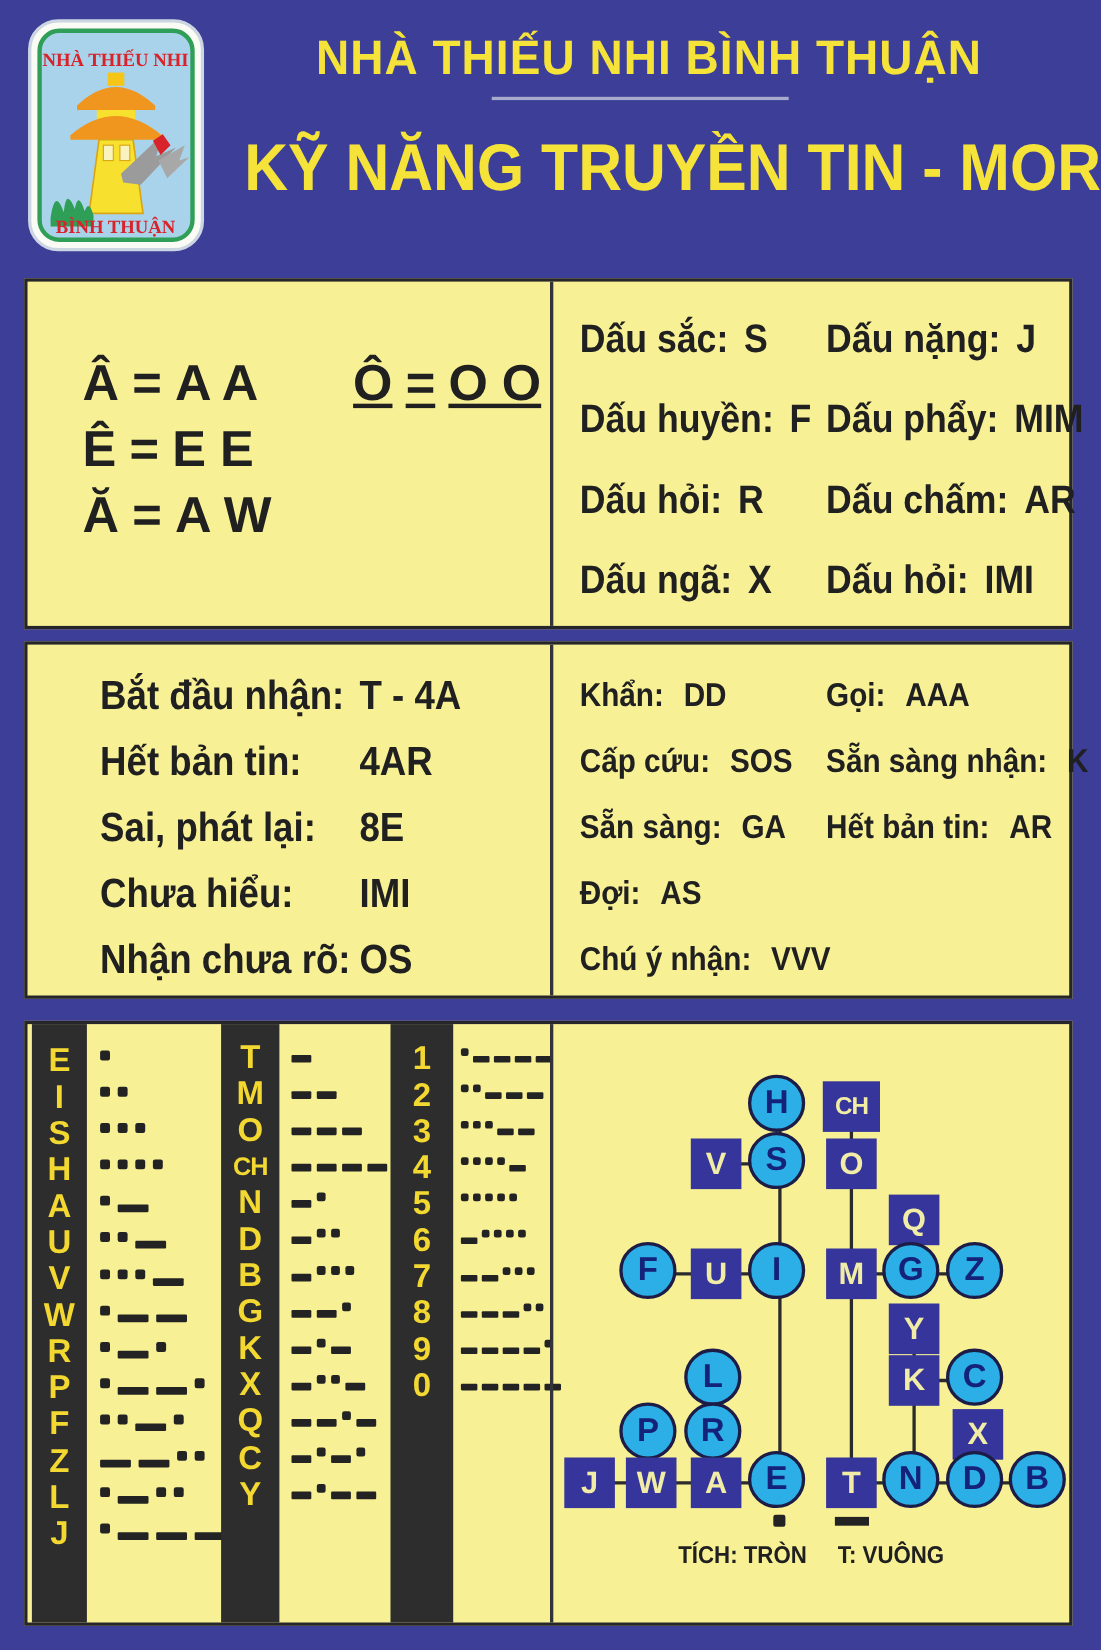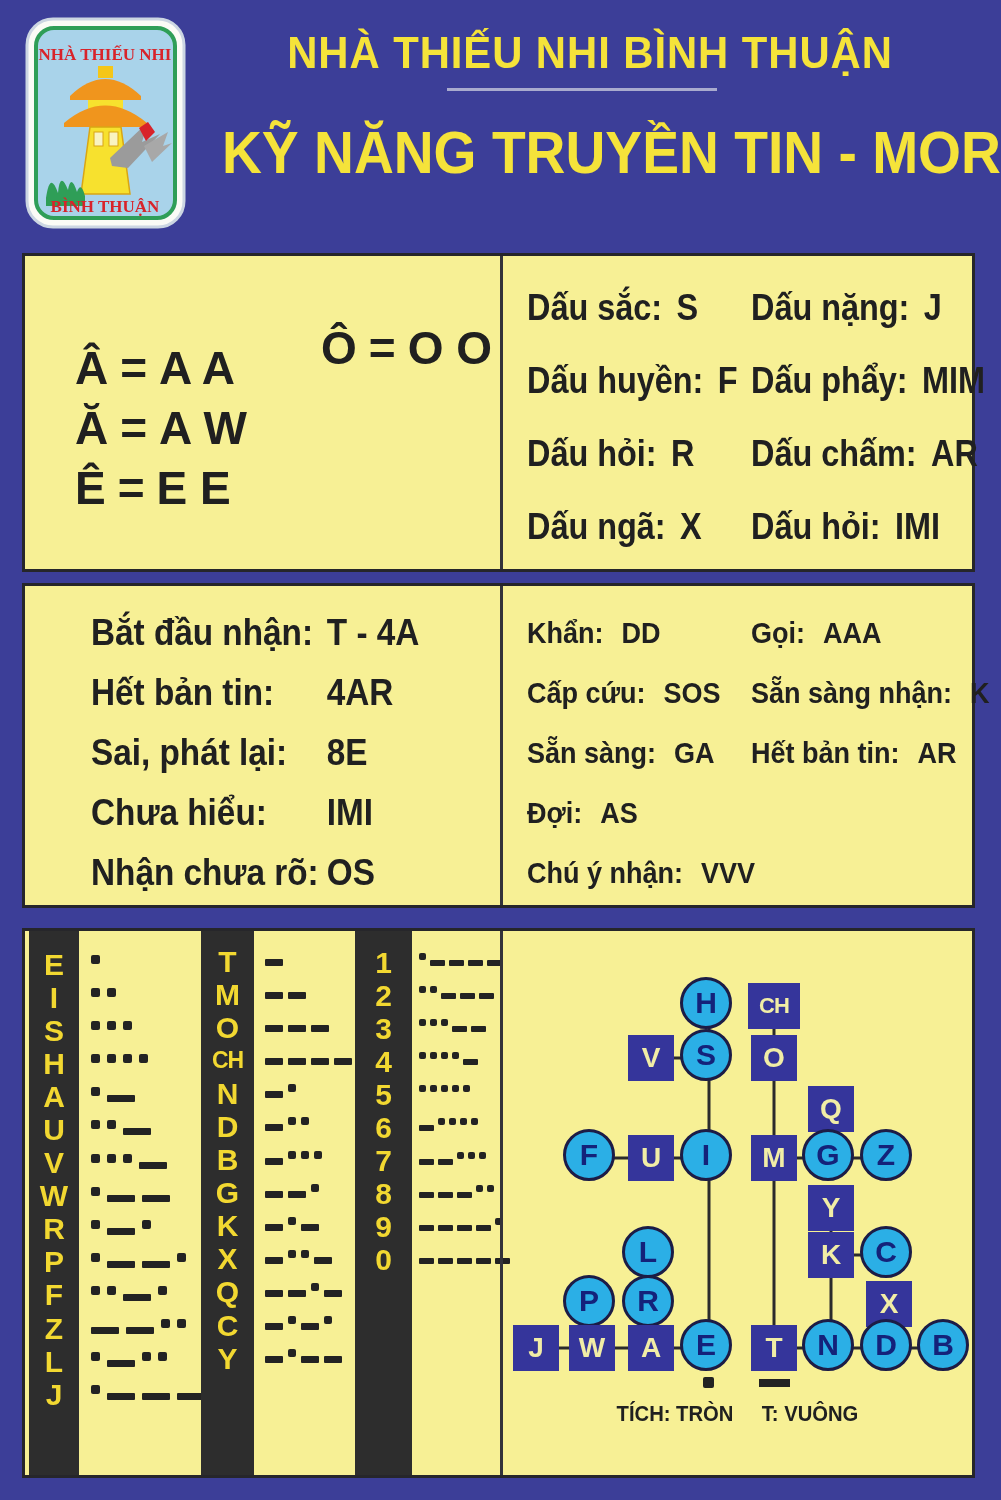--- a/index.html
+++ b/index.html
@@ -28,22 +28,22 @@
 
   
   .panel { position:absolute; left:22px; width:953px; background:var(--panel_yellow,#f7f095); border:3px solid #26262a; }
   .panel1 { top:253px; height:319px; }
   .panel2 { top:583px; height:325px; }
   .panel3 { top:928px; height:550px; }
   .vdivider { position:absolute; top:0; bottom:0; left:475px; width:3px; background:#33333a; }
 
   
   .vowel-col { position:absolute; top:62px; font-size:46px; font-weight:bold; line-height:60px; white-space:nowrap; }
-  .vowel-col.a { left:50px;margin-top:20px; }
-  .vowel-col.b { left:296px; }
+  .vowel-col.a { left:50px; }
+  .vowel-col.b { left:296px;text-decoration:underline; }
   .eq-sep { margin:0 12px; }
   .tone-col { position:absolute; top:15px; font-size:36px; font-weight:bold; line-height:73px;
               transform:scaleX(.9); transform-origin:0 0; white-space:nowrap; }
   .tone-col.a { left:502px; }
   .tone-col.b { left:726px; }
   .tone-row .val { margin-left:16px; }
 
   
   .proc-col { position:absolute; top:17px; font-weight:bold; line-height:60px;
               transform:scaleX(.9); transform-origin:0 0; white-space:nowrap; }
@@ -120,22 +120,22 @@
     <path d="M22 182 q4 -28 12 -5 q2 -23 10 -3 q3 -17 9 2 q4 -11 8 4 l0 10 -39 0 Z" fill="#2f9e57"></path>
     <text x="81" y="196" text-anchor="middle" font-size="17" font-weight="bold" fill="#d8232a" font-family="Liberation Serif, DejaVu Serif, serif">BÌNH THUẬN</text>
   </svg>
   <div class="hdr-org">NHÀ THIẾU NHI BÌNH THUẬN</div>
   <div class="hdr-divider"></div>
   <div class="hdr-title">KỸ NĂNG TRUYỀN TIN - MORSE</div>
 
   <section class="panel panel1">
     <div class="vowel-col a" id="vowel-col-a">
         <div class="eq-row"><span>Â</span><span class="eq-sep">=</span><span>A A</span></div>
+        <div class="eq-row"><span>Ê</span><span class="eq-sep">=</span><span>E E</span></div>
         <div class="eq-row"><span>Ă</span><span class="eq-sep">=</span><span>A W</span></div>
-        <div class="eq-row"><span>Ê</span><span class="eq-sep">=</span><span>E E</span></div>
       </div>
     <div class="vowel-col b" id="vowel-col-b">
         <div class="eq-row"><span>Ô</span><span class="eq-sep">=</span><span>O O</span></div>
       </div>
     <div class="vdivider"></div>
     <div class="tone-col a" id="tone-col-a">
         <div class="tone-row"><span class="lbl">Dấu sắc:</span><span class="val">S</span></div>
         <div class="tone-row"><span class="lbl">Dấu huyền:</span><span class="val">F</span></div>
         <div class="tone-row"><span class="lbl">Dấu hỏi:</span><span class="val">R</span></div>
         <div class="tone-row"><span class="lbl">Dấu ngã:</span><span class="val">X</span></div>

